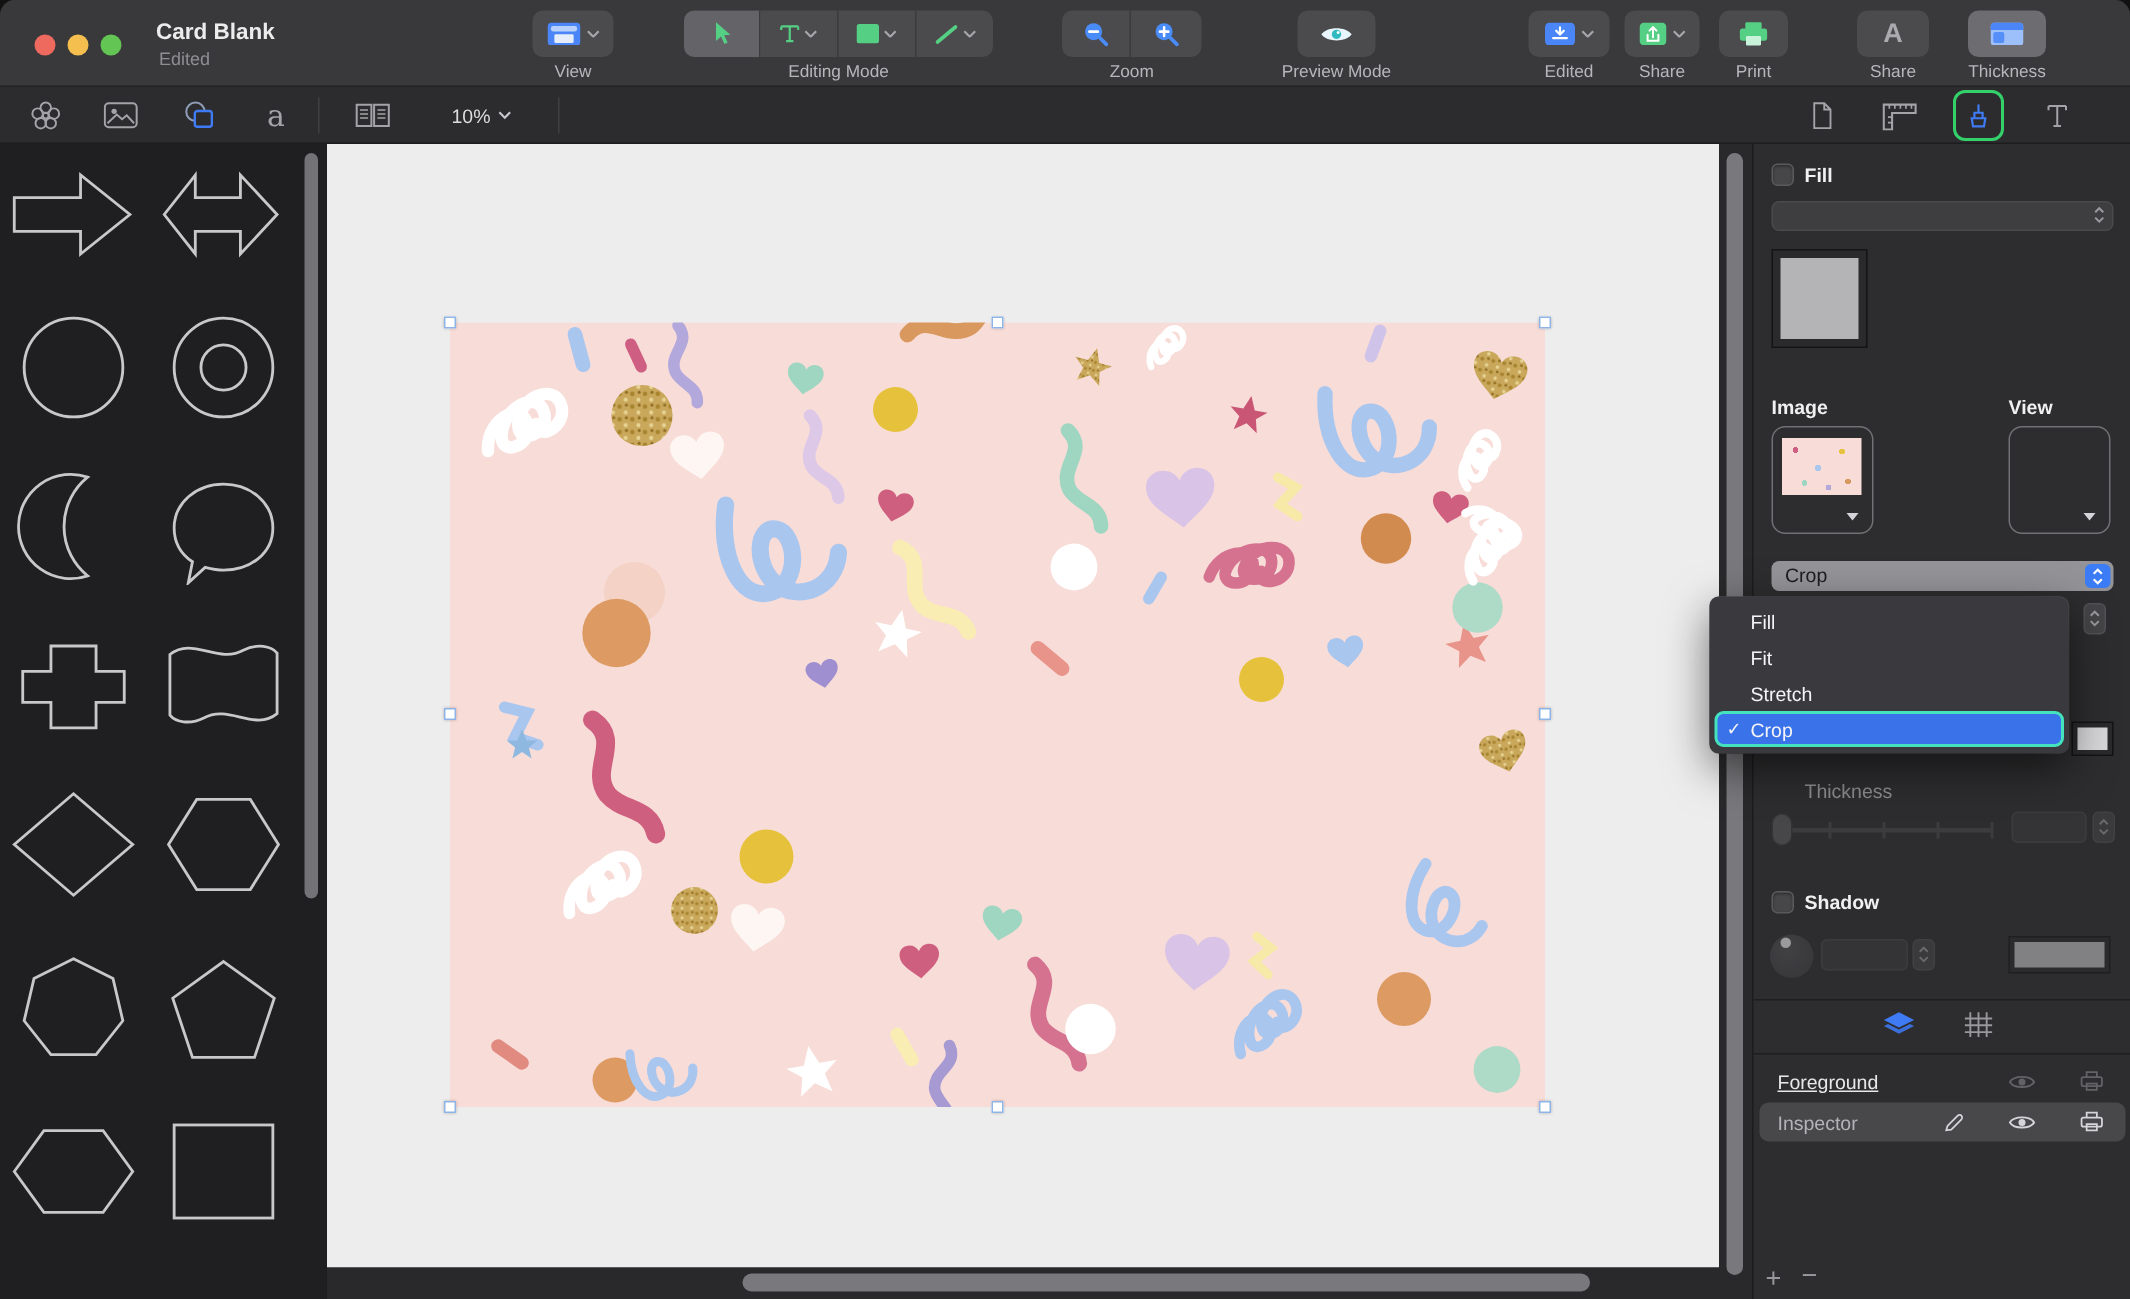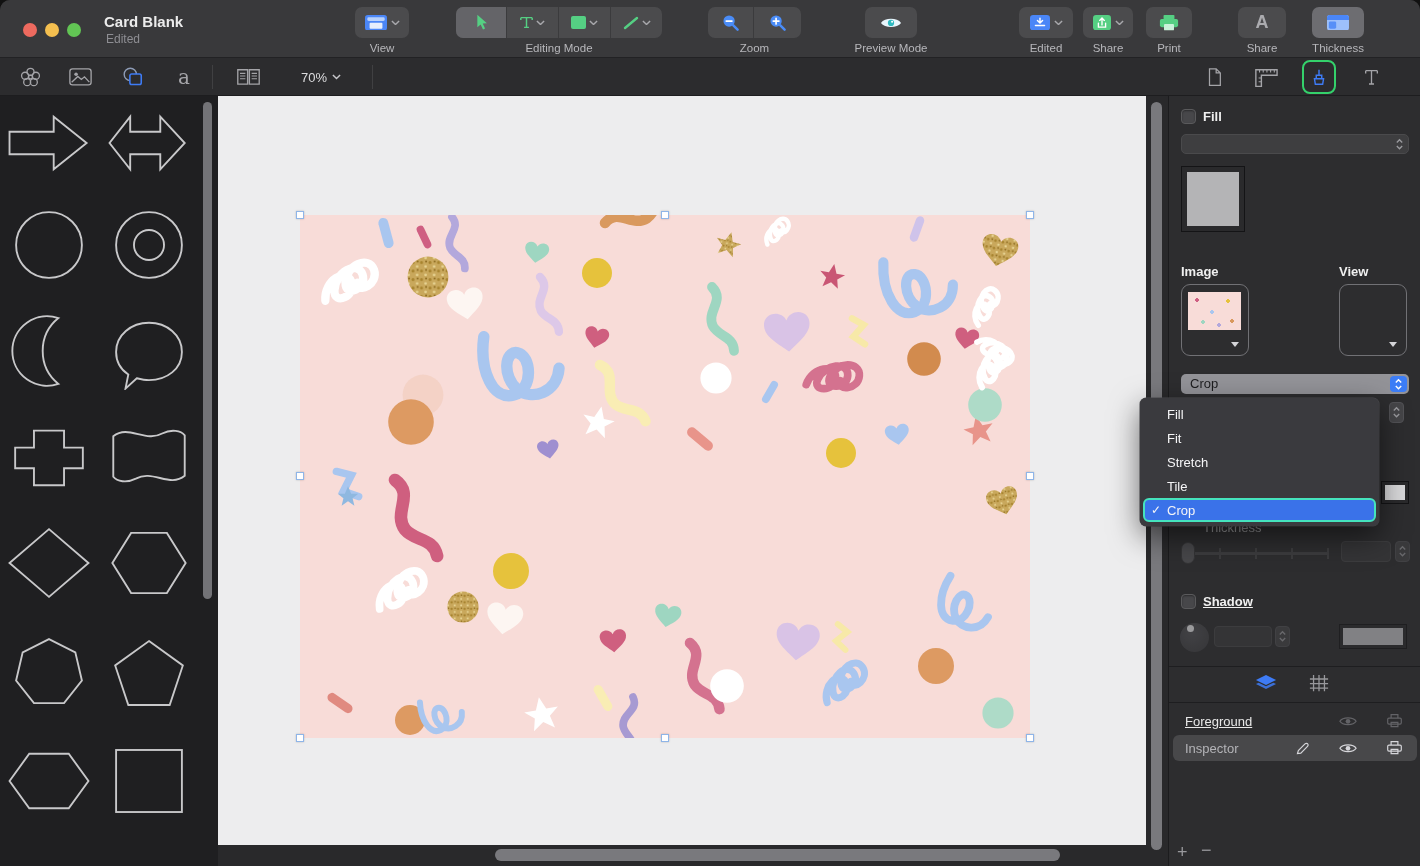--- a/index.html
+++ b/index.html
@@ -287,21 +287,21 @@
     </div>
     <div class="r2div" style="left:212px;"></div>
     <div class="r2i" style="left:228px;width:40px;">
       <svg viewBox="0 0 28 20" width="25">
           <path d="M2,2 H13 V18 H2 Z M15,2 H26 V18 H15 Z" fill="none" stroke="#a4a4a8" stroke-width="1.5"></path>
           <path d="M4.5,6 H10.5 M4.5,9 H10.5 M4.5,12 H10.5 M17.5,6 H23.5 M17.5,9 H23.5 M17.5,12 H23.5" stroke="#a4a4a8" stroke-width="1.2" fill="none"></path>
         </svg>
     </div>
     <div class="r2i" style="left:286px;width:70px;">
       <span class="zoomctl">
-          <span>70%</span>
+          <span>10%</span>
       <svg viewBox="0 0 10 6" width="9">
             <path d="M1,1 L5,5 L9,1" stroke="#c8c8cc" stroke-width="1.6" fill="none"></path>
           </svg>
         </span>
     </div>
     <div class="r2div" style="left:372px;"></div>
 
     <div class="r2i" style="left:1199px;width:30px;">
       <svg viewBox="0 0 18 22" width="15">
           <path d="M3,1 H11 L16,6 V21 H3 Z M11,1 V6 H16" fill="none" stroke="#a4a4a8" stroke-width="1.5"></path>
@@ -539,21 +539,21 @@
       <div class="slider-handle"></div>
       <div class="field" style="left:172px;top:445px;width:50px;"></div>
       <div class="stepper" style="left:226px;top:445px;">
         <svg viewBox="0 0 10 14" width="9">
             <path d="M2,5 L5,2 L8,5 M2,9 L5,12 L8,9" stroke="#9a9a9e" stroke-width="1.5" fill="none"></path>
           </svg>
       </div>
     </div>
 
     <div class="cbx" style="left:12px;top:498px;"></div>
-    <div class="ilabel" style="left:34px;top:498px;text-decoration:underline;">Shadow</div>
+    <div class="ilabel" style="left:34px;top:498px;">Shadow</div>
     <div class="dim">
       <div class="knob">
           <div class="dot"></div>
         </div>
       <div class="field" style="left:45px;top:530px;width:58px;"></div>
       <div class="stepper" style="left:106px;top:530px;">
         <svg viewBox="0 0 10 14" width="9">
             <path d="M2,5 L5,2 L8,5 M2,9 L5,12 L8,9" stroke="#9a9a9e" stroke-width="1.5" fill="none"></path>
           </svg>
       </div>
@@ -623,23 +623,19 @@
         <span class="lbl">Fill</span>
       </div>
       <div class="menu-item">
         <span class="chk"></span>
         <span class="lbl">Fit</span>
       </div>
       <div class="menu-item">
         <span class="chk"></span>
         <span class="lbl">Stretch</span>
       </div>
-      <div class="menu-item">
-        <span class="chk"></span>
-        <span class="lbl">Tile</span>
-      </div>
       <div class="menu-item sel">
         <span class="chk">✓</span>
         <span class="lbl">Crop</span>
       </div>
     </div>
 
 </div>
 
 </body></html>

